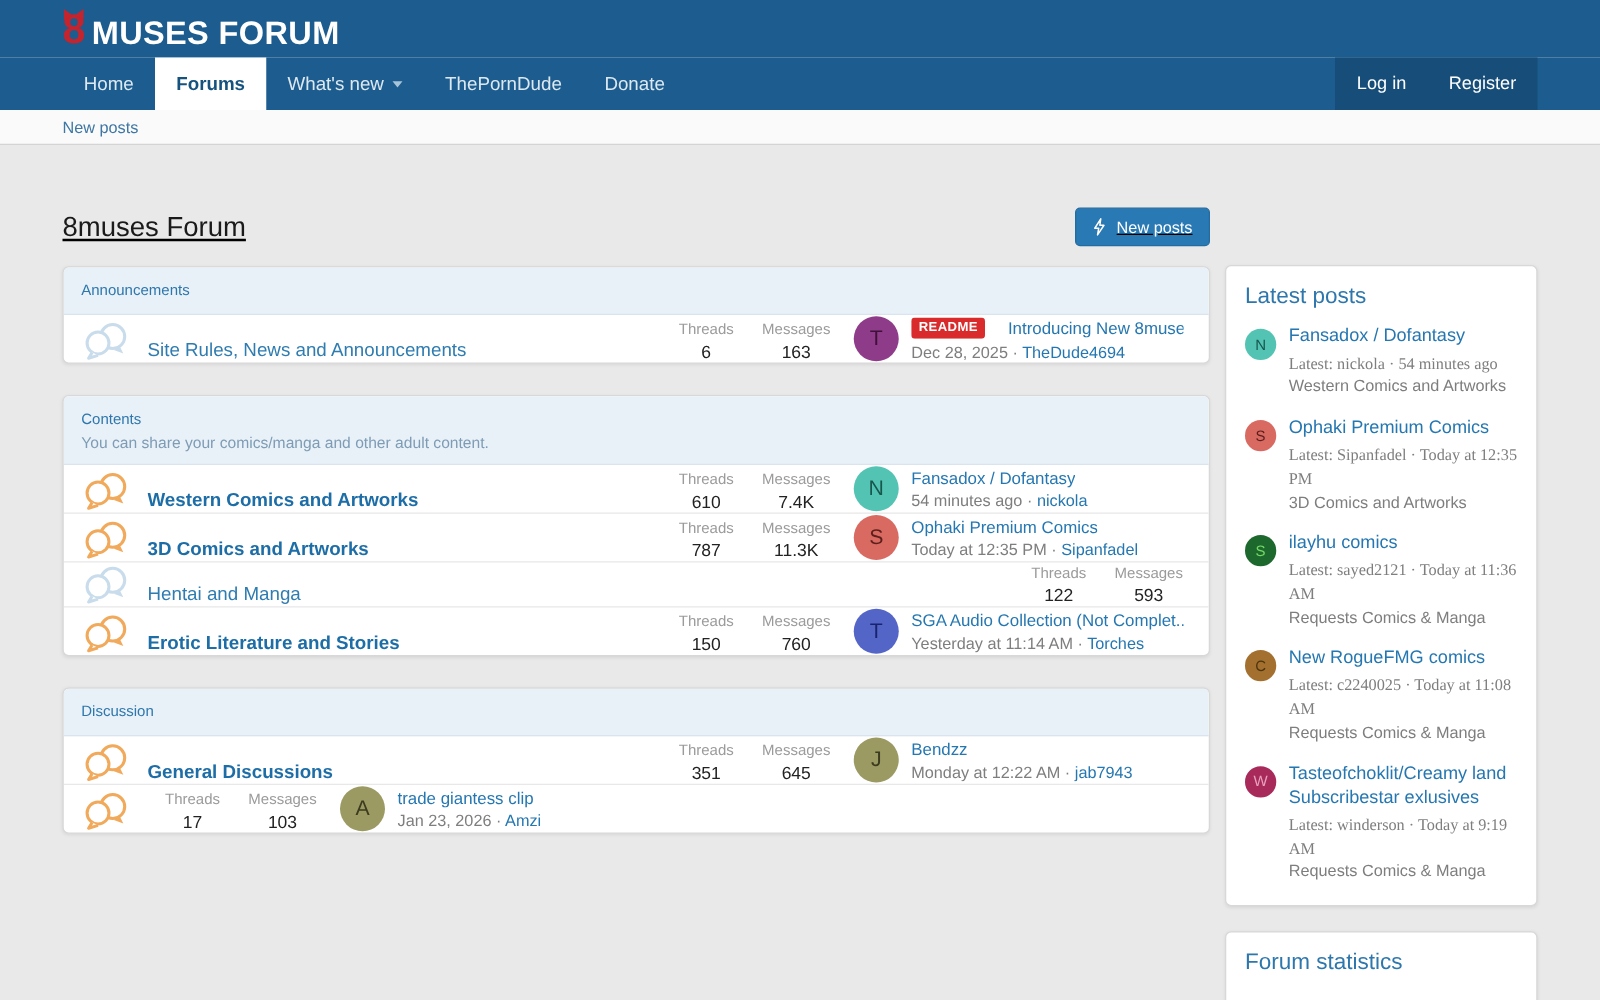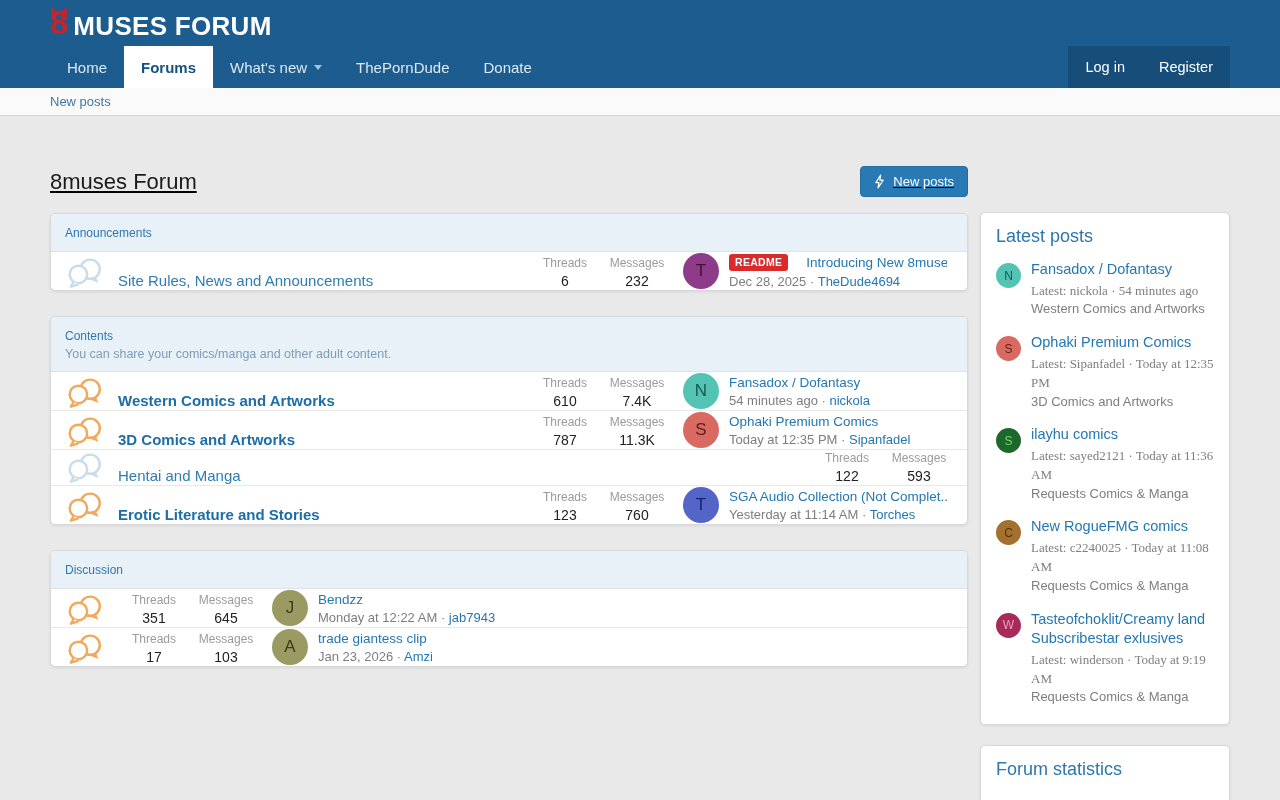--- a/index.html
+++ b/index.html
@@ -139,21 +139,21 @@
               <path d="M8 26.5 L5 31.5 L13 29" fill="#fff"></path>
             </g>
           </svg>
           <div class="ftitle"><a>Site Rules, News and Announcements</a></div>
           <div class="fstat">
             <span class="lbl">Threads</span>
               <span class="val">6</span>
           </div>
           <div class="fstat">
             <span class="lbl">Messages</span>
-              <span class="val">232</span>
+              <span class="val">163</span>
           </div>
           <div class="flatest">
             <a class="avatar" style="background: rgb(142, 59, 138); color: rgb(64, 16, 56);">T</a>
             <div class="latest-info">
               <div class="latest-title">
                 <span class="badge-readme">README</span>
                 <a>Introducing New 8muses ...</a>
               </div>
               <div class="latest-meta">
                 <span>Dec 28, 2025</span>
@@ -262,21 +262,21 @@
             <g fill="none" stroke="currentColor" stroke-width="2.6" stroke-linejoin="round">
               <circle cx="25.5" cy="13" r="10.2"></circle>
               <path d="M31.5 21.5 L34.5 27.5 L26.5 24.5" fill="currentColor" stroke="none"></path>
               <circle cx="13" cy="18.5" r="9.3" fill="#fff"></circle>
               <path d="M8 26.5 L5 31.5 L13 29" fill="#fff"></path>
             </g>
           </svg>
           <div class="ftitle unread"><a>Erotic Literature and Stories</a></div>
           <div class="fstat">
             <span class="lbl">Threads</span>
-              <span class="val">123</span>
+              <span class="val">150</span>
           </div>
           <div class="fstat">
             <span class="lbl">Messages</span>
               <span class="val">760</span>
           </div>
           <div class="flatest">
             <a class="avatar" style="background: rgb(84, 101, 200); color: rgb(24, 36, 110);">T</a>
             <div class="latest-info">
               <div class="latest-title">
                   <a>SGA Audio Collection (Not Complet...</a>
@@ -298,20 +298,21 @@
 
         <div class="frow">
           <svg class="ficon unread" viewBox="0 0 40 34">
             <g fill="none" stroke="currentColor" stroke-width="2.6" stroke-linejoin="round">
               <circle cx="25.5" cy="13" r="10.2"></circle>
               <path d="M31.5 21.5 L34.5 27.5 L26.5 24.5" fill="currentColor" stroke="none"></path>
               <circle cx="13" cy="18.5" r="9.3" fill="#fff"></circle>
               <path d="M8 26.5 L5 31.5 L13 29" fill="#fff"></path>
             </g>
           </svg>
+          <div class="ftitle unread"><a>General Discussions</a></div>
           <div class="fstat">
             <span class="lbl">Threads</span>
               <span class="val">351</span>
           </div>
           <div class="fstat">
             <span class="lbl">Messages</span>
               <span class="val">645</span>
           </div>
           <div class="flatest">
             <a class="avatar" style="background: rgb(155, 154, 98); color: rgb(59, 59, 31);">J</a>

